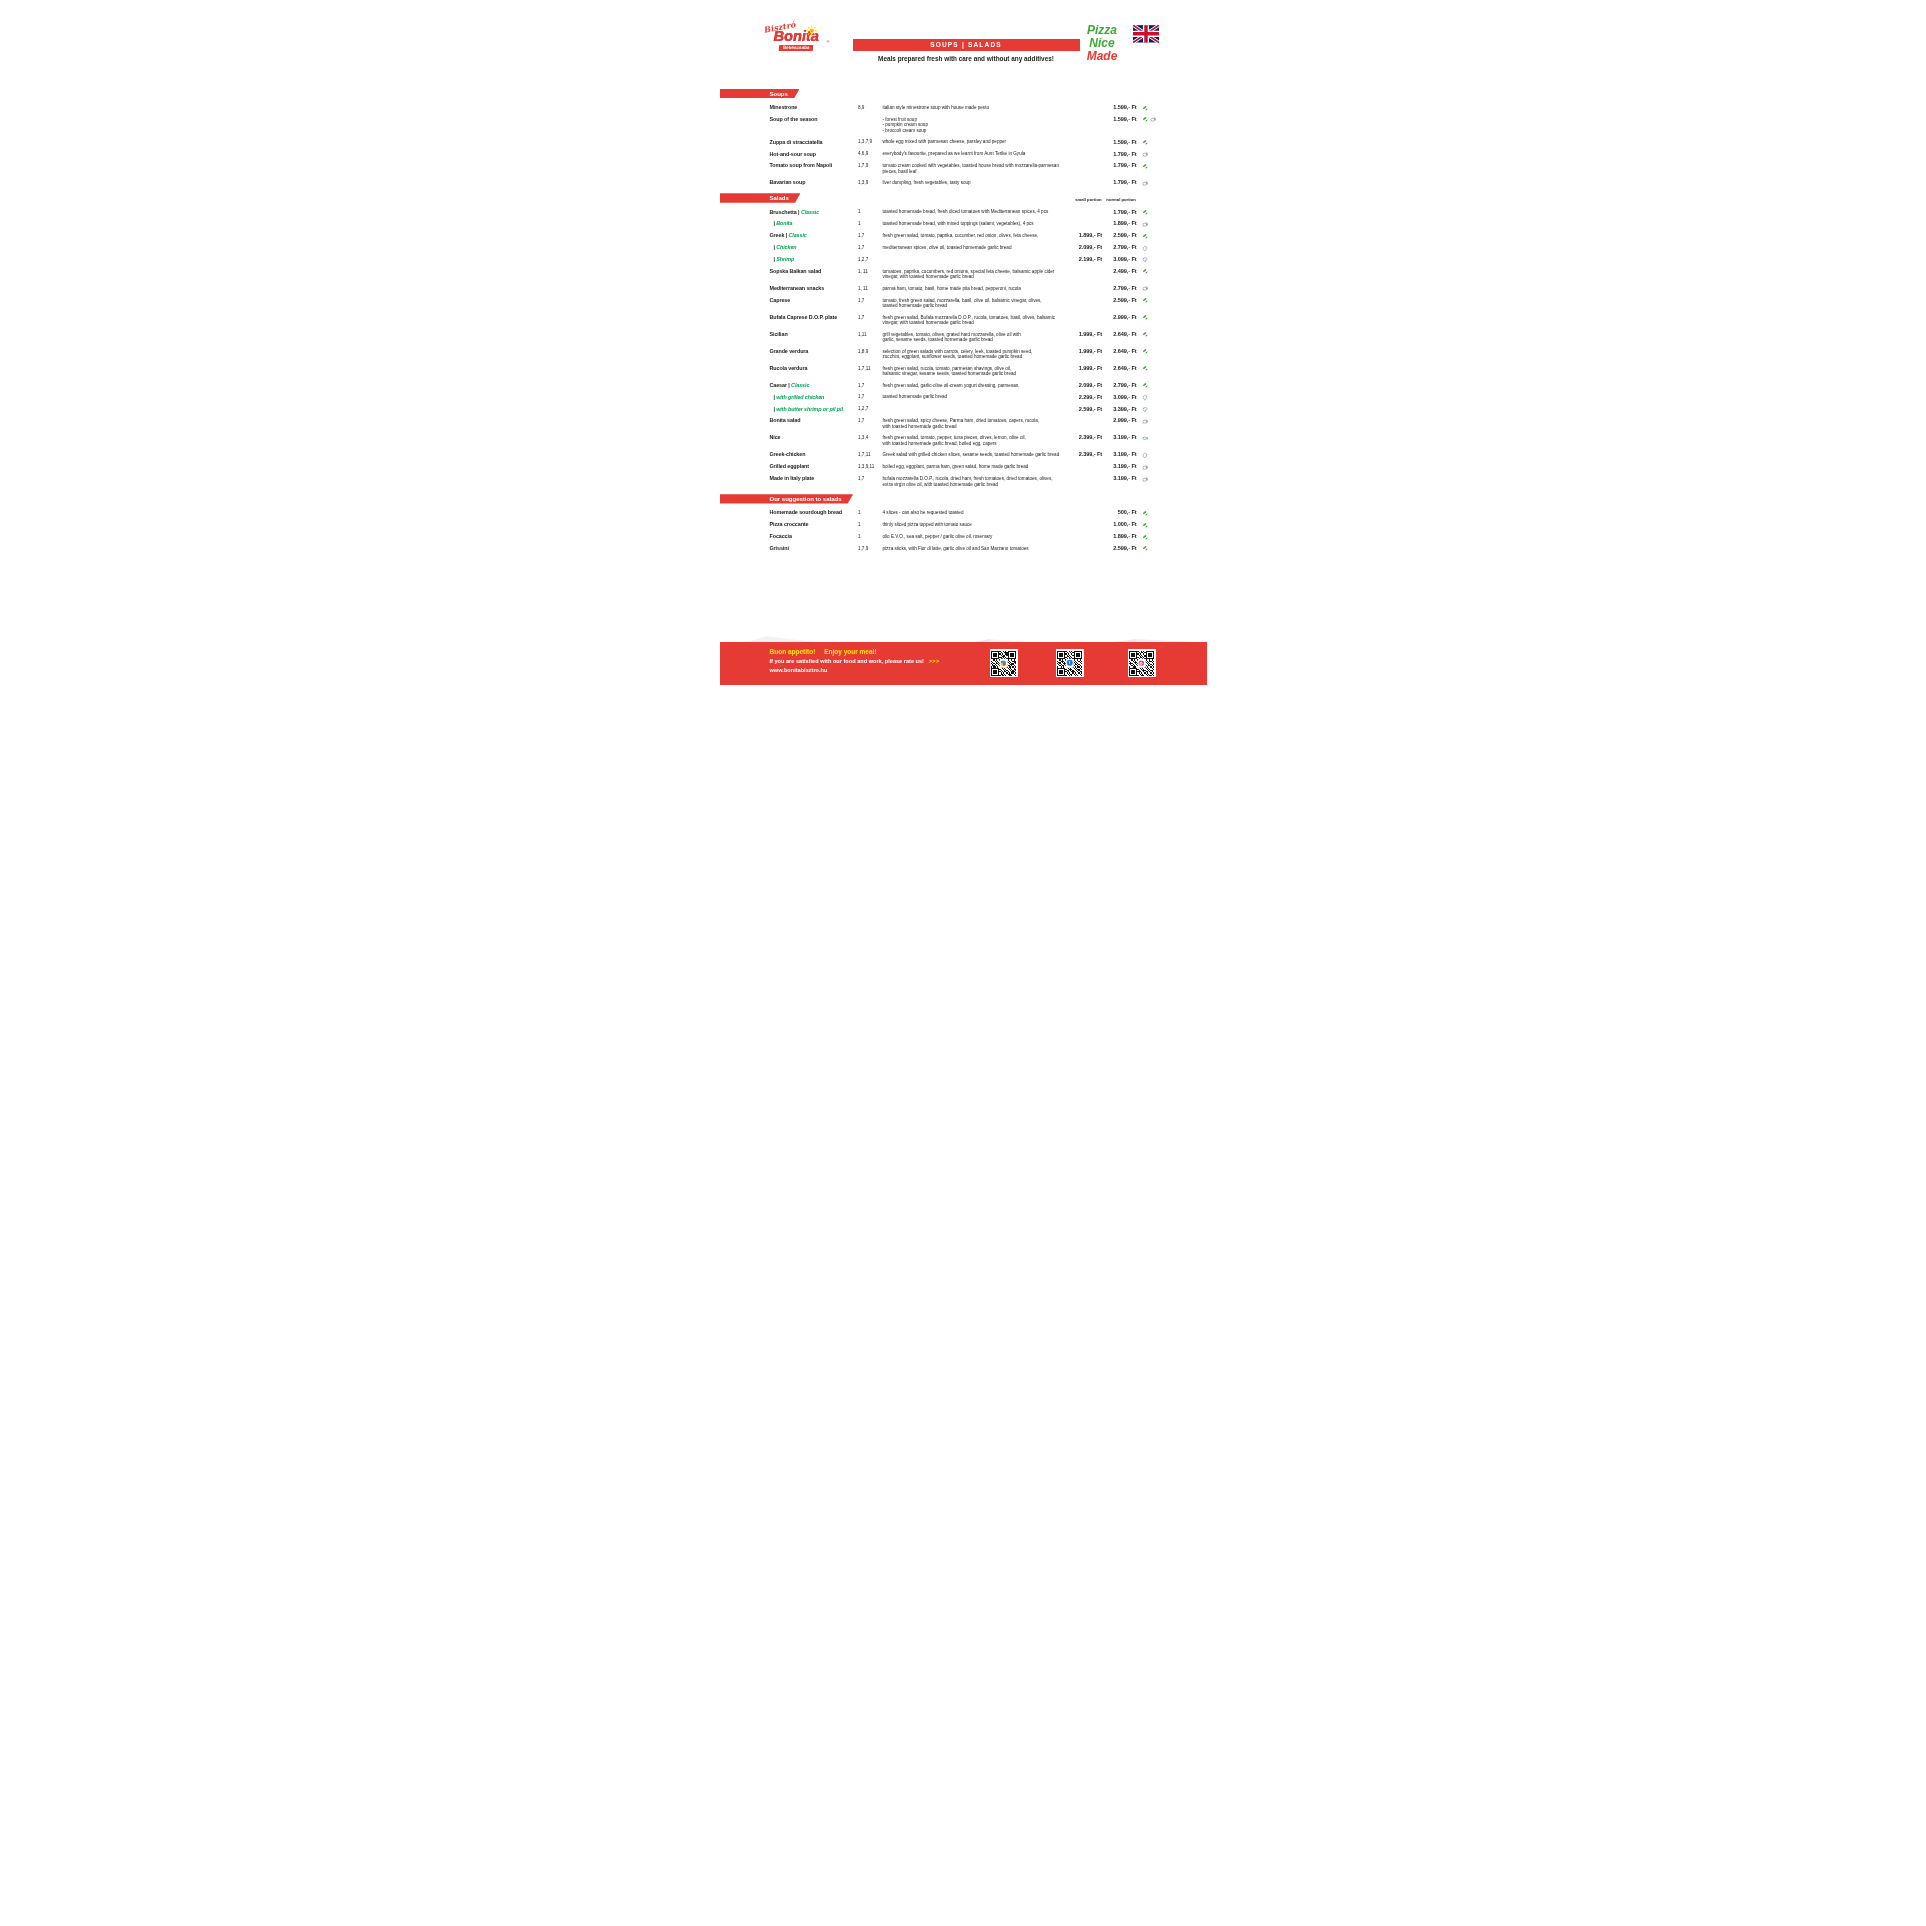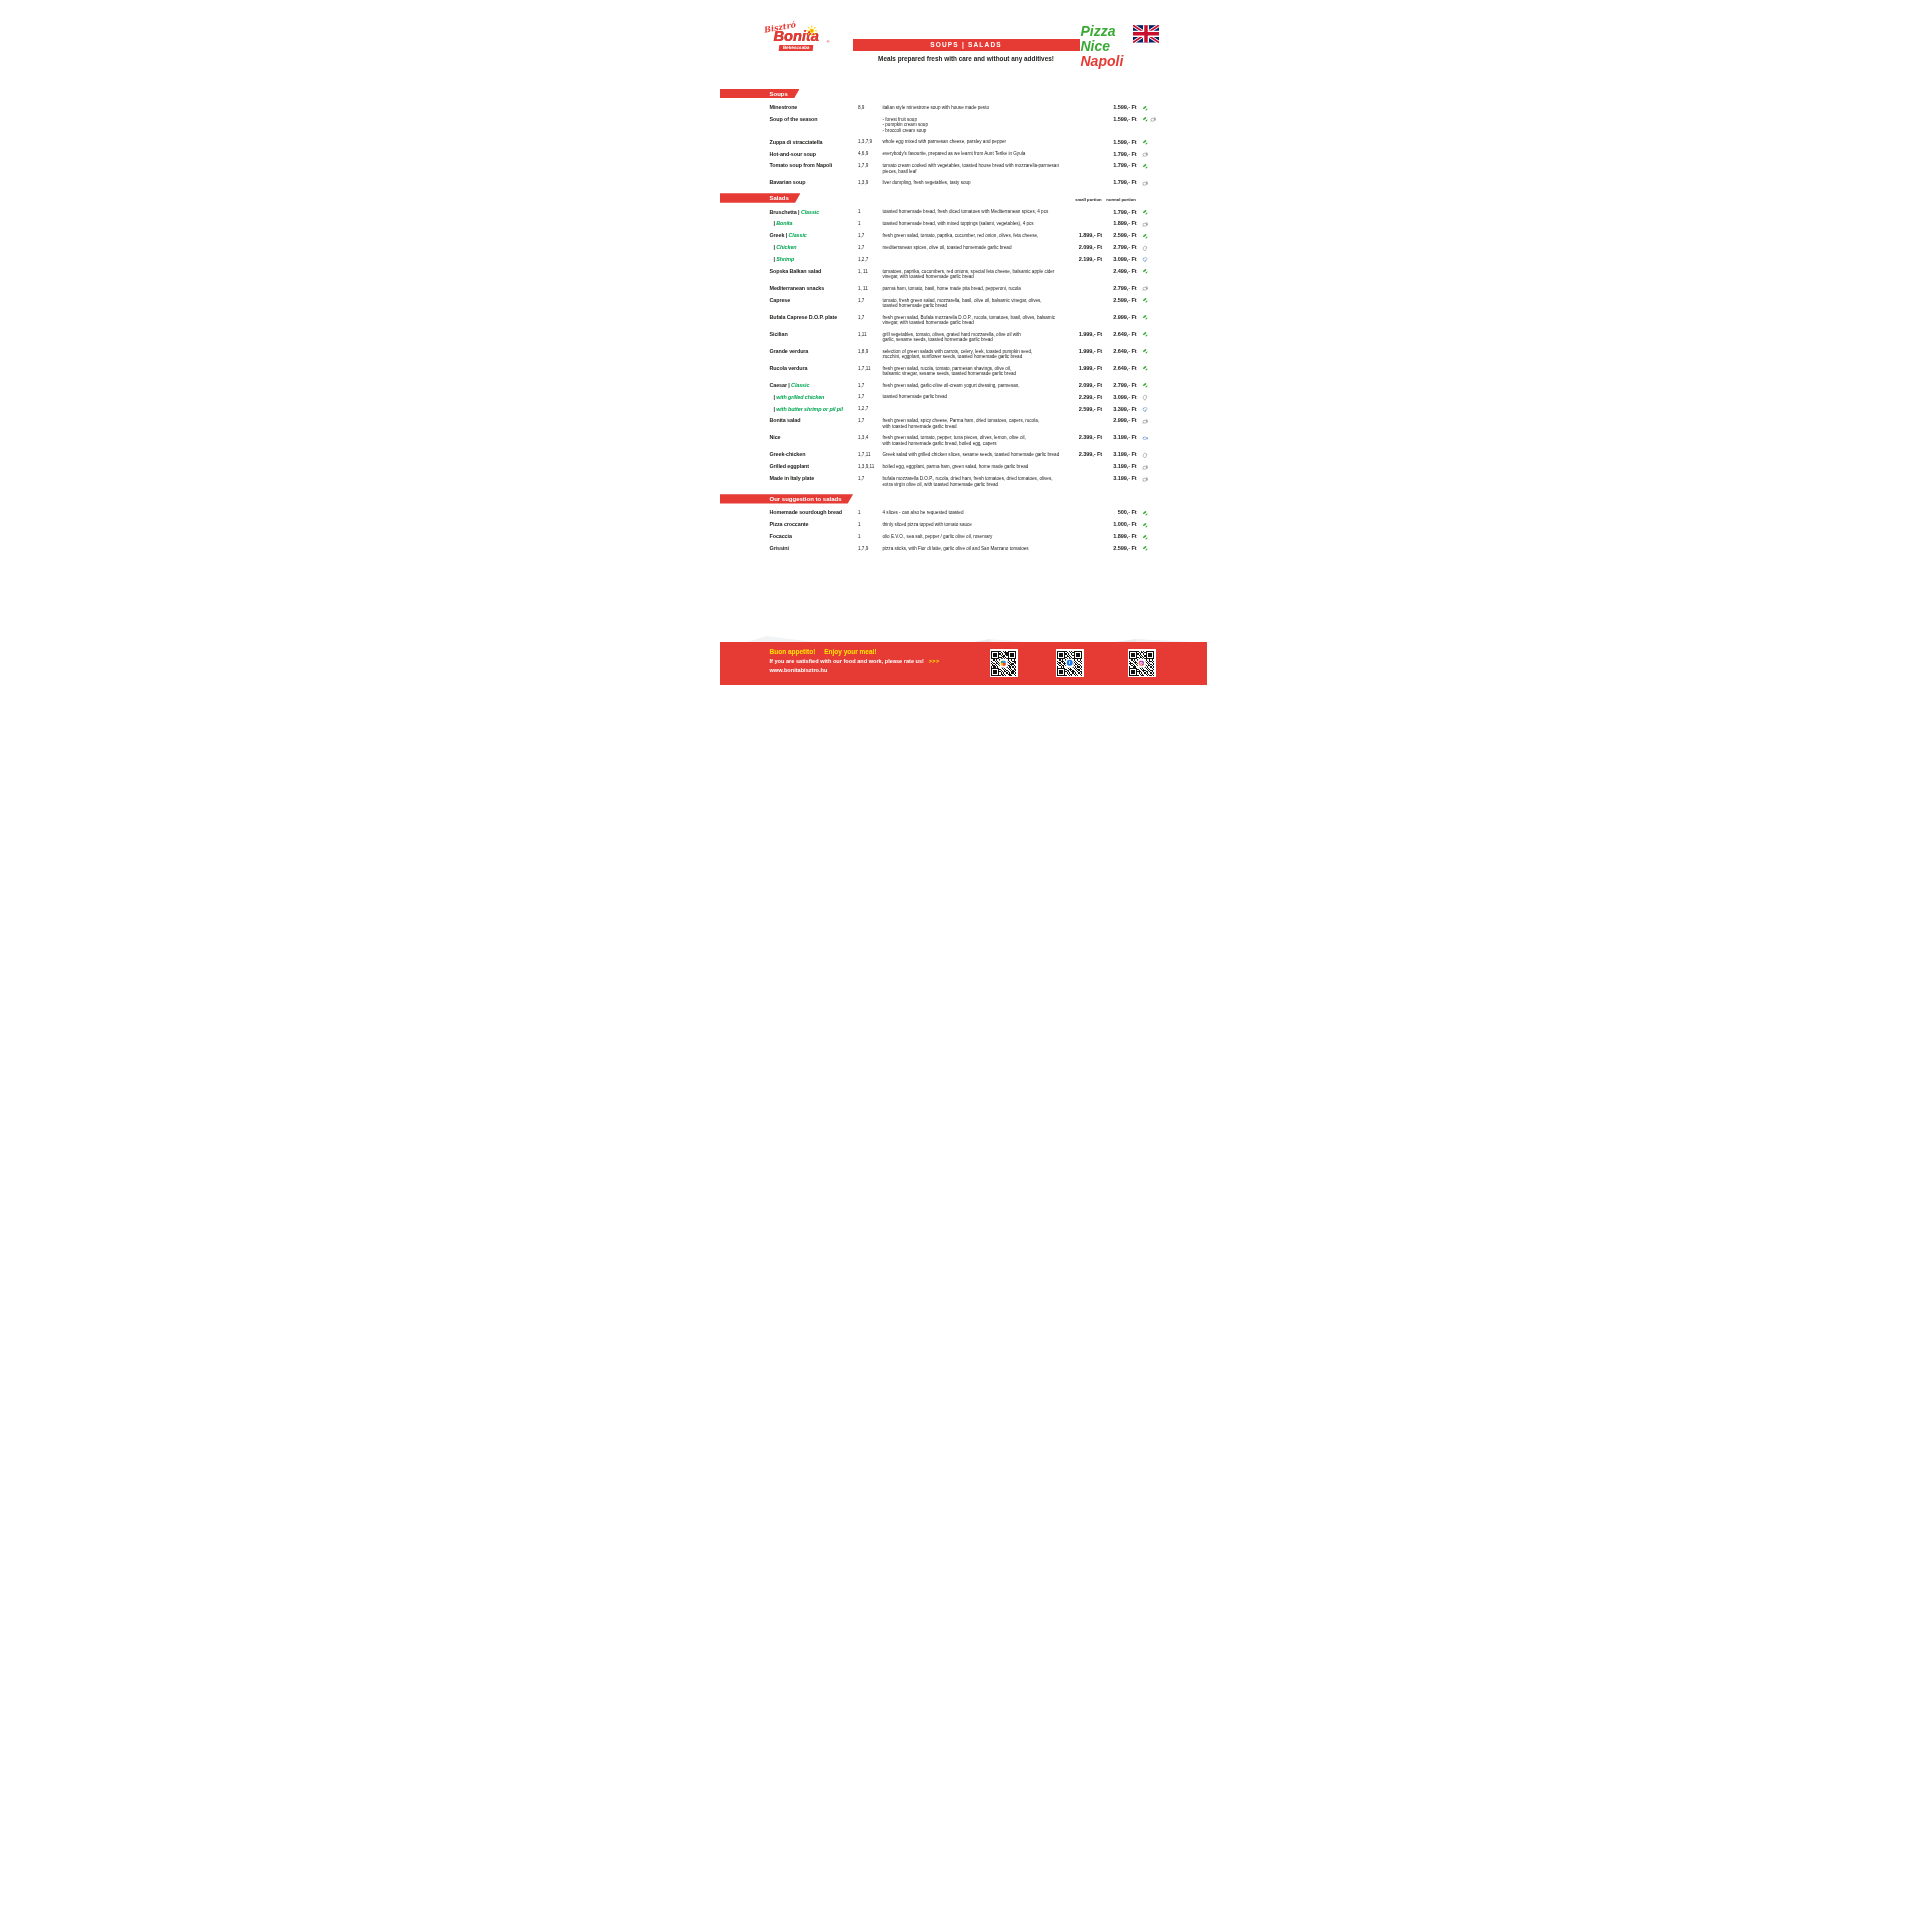--- a/index.html
+++ b/index.html
@@ -19,22 +19,22 @@
   .reg{position:absolute;right:0;bottom:7.7px;color:#e63b34;font-size:3.9px;font-weight:bold}
 
   .ribbon{position:absolute;left:133px;top:39px;width:227px;height:11.6px;background:#e63b34;color:#fff;
           font-weight:bold;font-size:6.5px;letter-spacing:1.2px;text-align:center;line-height:11.6px}
   .ribbon::before,.ribbon::after{content:"";position:absolute;top:-1.9px;width:6.2px;height:15.4px;background:#b5241e;
           transform:skewX(-16deg);z-index:-1}
   .ribbon::before{left:-4.6px}
   .ribbon::after{right:-4.6px}
   .tagline{position:absolute;left:133px;top:55px;width:227px;text-align:center;font-weight:bold;font-size:6.4px}
 
-  .badges{position:absolute;left:361px;top:24px;width:43px;text-align:left;
-          font-weight:bold;font-style:italic;font-size:14px;line-height:1.08}
+  .badges{position:absolute;left:361px;top:24px;width:43px;text-align:center;
+          font-weight:bold;font-style:italic;font-size:12px;line-height:1.08}
   .badges span{display:block}
   .b-green{color:#3aaa35}
   .b-red{color:#e63b34}
   .flag{position:absolute;left:413px;top:25.4px;width:26px;height:17.7px}
 
   
   #menu-root{position:absolute;top:89px;left:0;right:0;padding:0 44px 0 50px}
   .menu-section{margin-bottom:7px}
   .section-head{position:relative;margin:0 0 5.8px -50px}
   .pill{display:inline-block;background:#e63b34;color:#fff;font-weight:bold;font-size:6px;
@@ -105,21 +105,21 @@
     <span class="reg">®</span>
     <span class="logo-city">Békéscsaba</span>
   </div>
 
   <div class="ribbon">SOUPS | SALADS</div>
   <div class="tagline">Meals prepared fresh with care and without any additives!</div>
 
   <div class="badges">
     <span class="b-green">Pizza</span>
     <span class="b-green">Nice</span>
-    <span class="b-red">Napoli</span>
+    <span class="b-red">Made</span>
   </div>
 
   <svg class="flag" viewBox="0 0 60 40">
     <rect width="60" height="40" fill="#012169"></rect>
     <path d="M0 0 L60 40 M60 0 L0 40" stroke="#fff" stroke-width="8"></path>
     <path d="M0 0 L60 40 M60 0 L0 40" stroke="#C8102E" stroke-width="4"></path>
     <path d="M30 0 V40 M0 20 H60" stroke="#fff" stroke-width="14"></path>
     <path d="M30 0 V40 M0 20 H60" stroke="#C8102E" stroke-width="8"></path>
   </svg>
 

